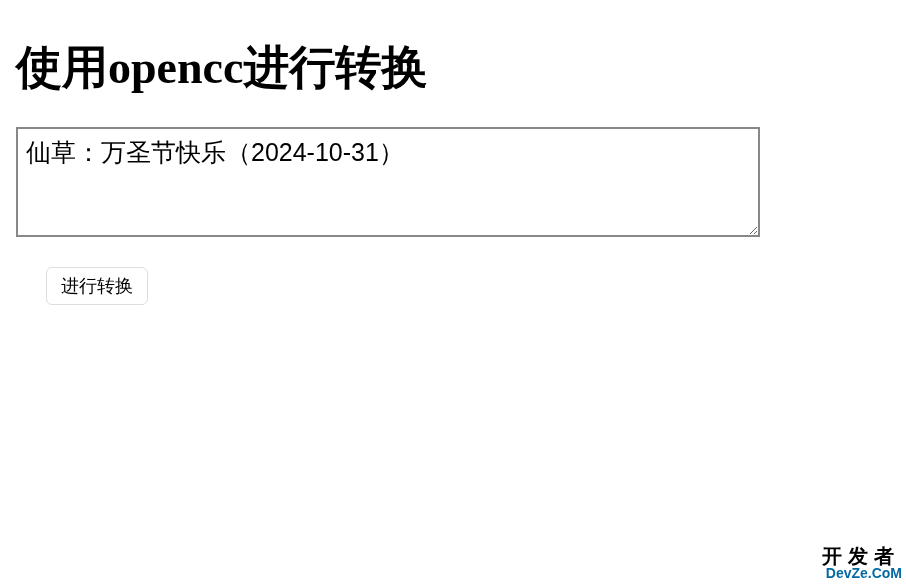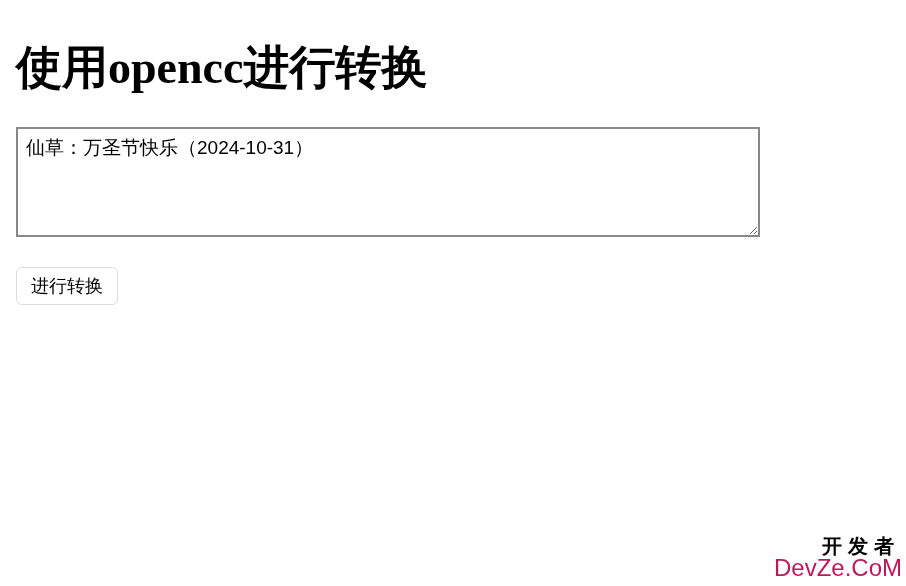--- a/index.html
+++ b/index.html
@@ -24,59 +24,60 @@
     label {
       display: block;
       font-size: 24px;
       margin-bottom: 8px;
       font-family: "Times New Roman", Times, serif;
     }
     textarea {
       width: 744px;
       max-width: 100%;
       height: 110px;
-      font-size: 19px;
+      font-size: 25px;
       font-family: -apple-system, BlinkMacSystemFont, "Helvetica Neue", Arial, sans-serif;
       padding: 6px 8px;
       border: 2px solid #888888;
       resize: both;
       line-height: 1.4;
       background: #ffffff;
     }
     button {
       font-size: 18px;
       padding: 6px 14px;
       background: #ffffff;
       border: 1px solid #dddddd;
       border-radius: 6px;
       font-family: -apple-system, BlinkMacSystemFont, "Helvetica Neue", Arial, sans-serif;
       cursor: pointer;
       margin-top: 6px;
+      margin-left: 30px;
     }
     .watermark {
       position: fixed;
       bottom: 6px;
       right: 4px;
       text-align: right;
       font-family: Arial, sans-serif;
       line-height: 1;
       pointer-events: none;
     }
     .watermark .line1 {
       font-size: 20px;
       font-weight: bold;
       letter-spacing: 6px;
       color: #000000;
       background: rgba(255,255,255,0.8);
       padding: 0 2px;
     }
     .watermark .line2 {
-      font-size: 24px;
-      font-weight: normal;
-      color: #be185d;
+      font-size: 14px;
+      font-weight: bold;
+      color: #0369a1;
       letter-spacing: 0;
     }
   </style>
 </head>
 <body>
 
 
 
 <h1>使用opencc进行转换</h1>
 

